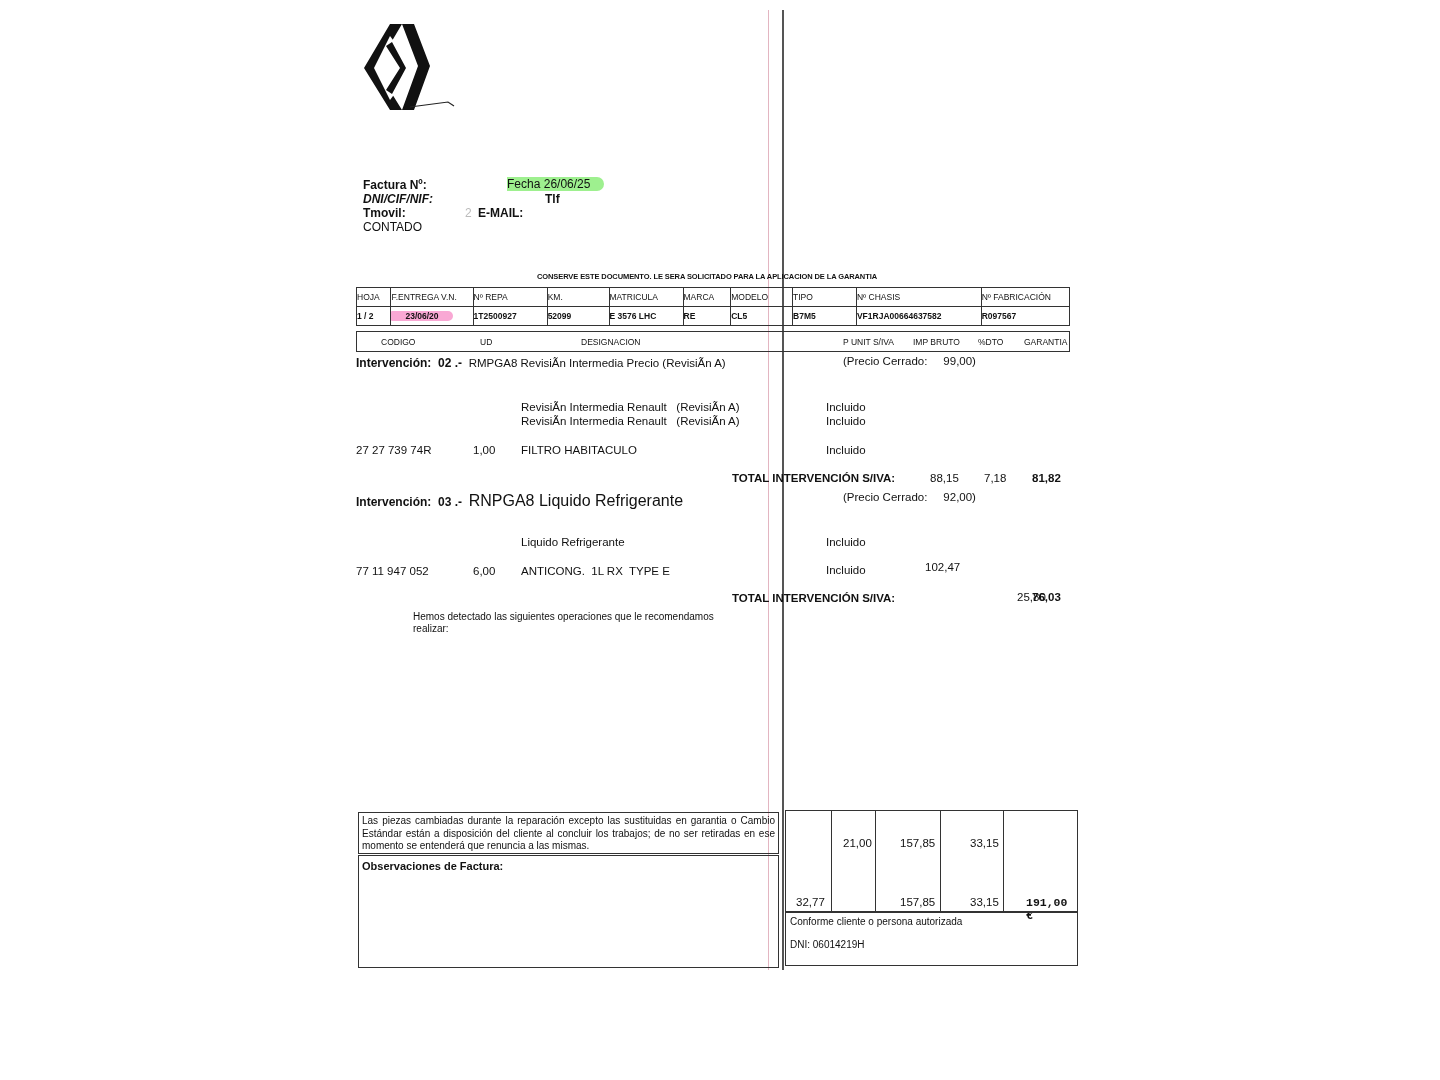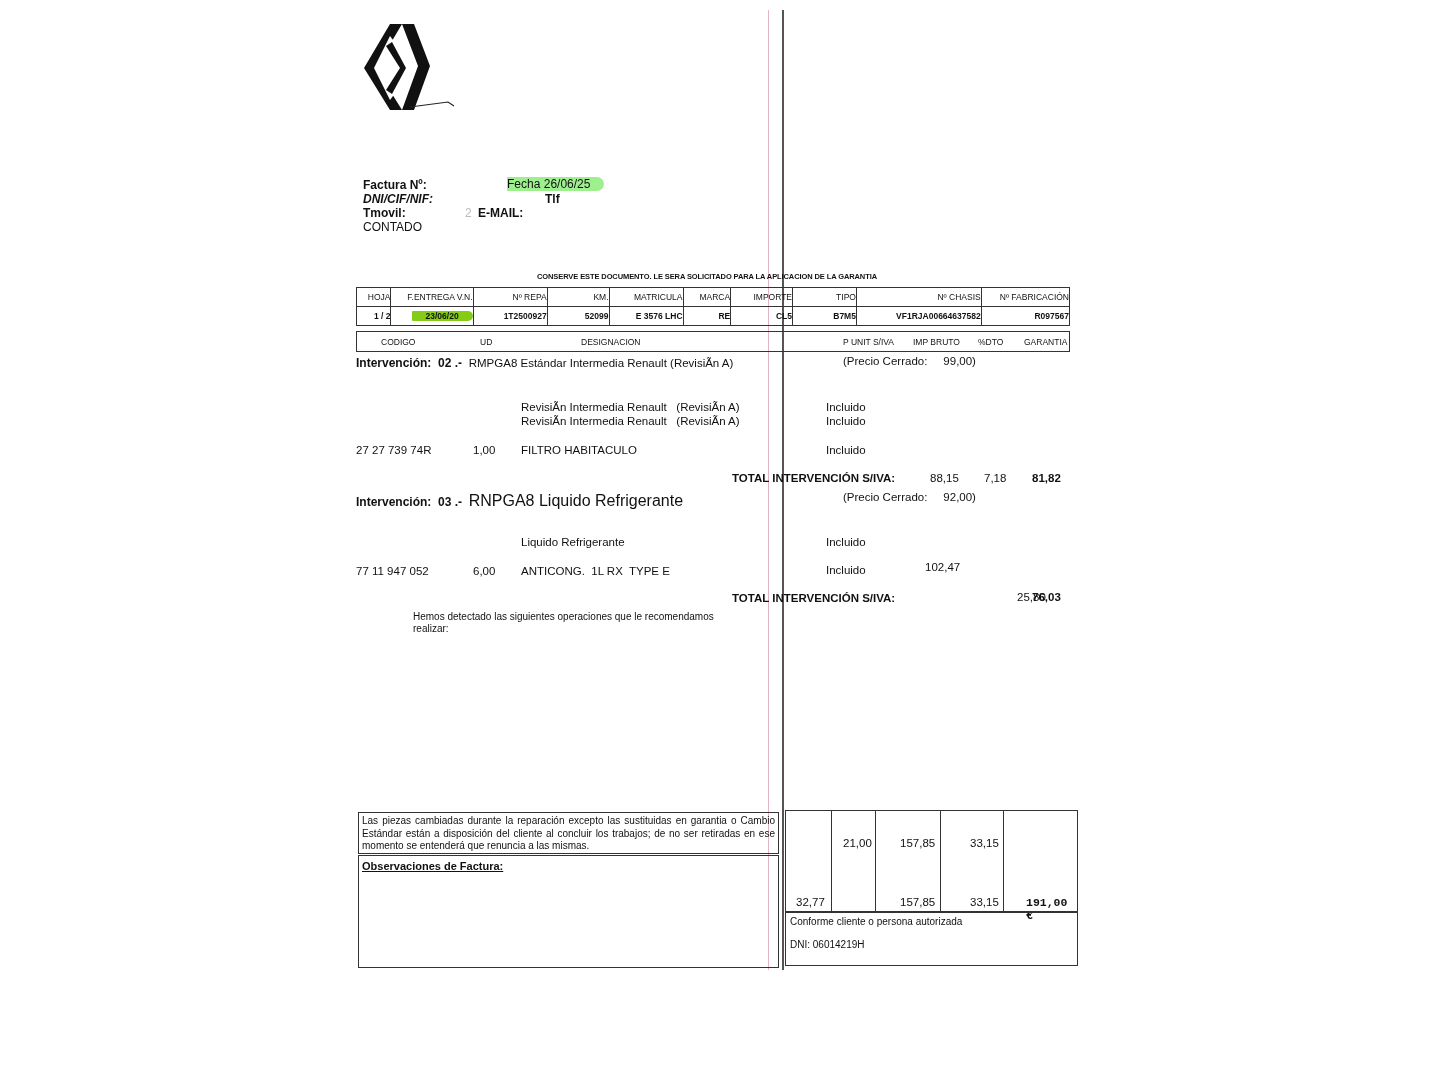--- a/index.html
+++ b/index.html
@@ -5,24 +5,24 @@
   html, body { margin:0; padding:0; background:#ffffff; }
   body { width:1440px; height:1080px; position:relative; overflow:hidden;
          font-family:"Liberation Sans", sans-serif; color:#111; }
   .abs { position:absolute; }
   .b { font-weight:bold; }
   .fold-pink { position:absolute; left:768px; top:10px; width:1px; height:960px; background:#e3b5c1; }
   .fold-dark { position:absolute; left:782px; top:10px; width:2px; height:960px; background:#555; }
   .logo { position:absolute; left:362px; top:22px; width:110px; height:92px; }
   .hdr { font-size:12px; line-height:14px; }
   .hl { background:#9ef08f; border-radius:0 10px 10px 0; padding:0 14px 0 0; }
-  .hl2 { background:#84cc16; border-radius:2px 10px 10px 2px; }
+  .hl2 { background:#f9a8d4; border-radius:2px 10px 10px 2px; }
   .notice { font-size:7.5px; font-weight:bold; letter-spacing:-0.1px; }
   table.grid { position:absolute; border-collapse:collapse; font-size:8.5px; }
-  table.grid td { border:1px solid #333; text-align:right; padding:0; height:18px; }
+  table.grid td { border:1px solid #333; text-align:left; padding:0; height:18px; }
   .colbar { position:absolute; left:356px; top:331px; width:712px; height:19px; border:1px solid #333; font-size:8.5px; }
   .colbar span { position:absolute; top:5px; }
   .line { font-size:11.5px; }
   .intv { font-size:12px; }
   .small { font-size:10px; line-height:12px; }
   .box { position:absolute; border:1px solid #333; }
   .tcell { position:absolute; border-left:1px solid #333; top:0; bottom:0; }
   .num { font-size:11.5px; position:absolute; }
 </style>
 </head>
@@ -54,21 +54,21 @@
 
 <table class="grid" style="left:356px;top:287px;width:714px;">
   <tbody>
       <tr>
     <td style="width:33px">HOJA</td>
     <td style="width:80px">F.ENTREGA V.N.</td>
     <td style="width:72px">Nº REPA</td>
     <td style="width:60px">KM.</td>
     <td style="width:72px">MATRICULA</td>
     <td style="width:46px">MARCA</td>
-    <td style="width:60px">IMPORTE</td>
+    <td style="width:60px">MODELO</td>
     <td style="width:62px">TIPO</td>
     <td style="width:122px">Nº CHASIS</td>
     <td style="width:86px">Nº FABRICACIÓN</td>
   </tr>
   <tr>
     <td class="b">1 / 2</td>
     <td class="b"><span class="hl2" style="padding:0 14px;">23/06/20</span></td>
     <td class="b">1T2500927</td>
     <td class="b">52099</td>
     <td class="b">E 3576 LHC</td>
@@ -86,21 +86,21 @@
   <span style="left:123px">UD</span>
   <span style="left:224px">DESIGNACION</span>
   <span style="left:486px">P UNIT S/IVA</span>
   <span style="left:556px">IMP BRUTO</span>
   <span style="left:621px">%DTO</span>
   <span style="left:667px">GARANTIA</span>
 </div>
 
 <div class="abs intv" style="left:356px;top:356px;">
   <span class="b">Intervención:</span>&nbsp; <span class="b">02 .-</span>&nbsp;
-  <span style="font-size:11.5px">RMPGA8 Estándar Intermedia Renault (RevisiÃn A)</span>
+  <span style="font-size:11.5px">RMPGA8 RevisiÃn Intermedia Precio (RevisiÃn A)</span>
 </div>
 <div class="abs line" style="left:843px;top:355px;white-space:pre;">(Precio Cerrado:     99,00)</div>
 
 <div class="abs line" style="left:521px;top:401px;white-space:pre;">RevisiÃn Intermedia Renault   (RevisiÃn A)</div>
 <div class="abs line" style="left:826px;top:401px;">Incluido</div>
 <div class="abs line" style="left:521px;top:415px;white-space:pre;">RevisiÃn Intermedia Renault   (RevisiÃn A)</div>
 <div class="abs line" style="left:826px;top:415px;">Incluido</div>
 
 <div class="abs line" style="left:356px;top:444px;">27 27 739 74R</div>
 <div class="abs line" style="left:473px;top:444px;">1,00</div>
@@ -130,21 +130,21 @@
 <div class="abs line" style="left:925px;top:561px;">102,47</div>
 <div class="abs line" style="left:981px;top:591px;margin-left:36px;">25,80</div>
 <div class="abs line b" style="left:1032px;top:591px;">76,03</div>
 
 <div class="abs small" style="left:413px;top:611px;width:320px;">Hemos detectado las siguientes operaciones que le recomendamos realizar:</div>
 
 <div class="box" style="left:358px;top:812px;width:419px;height:40px;">
   <div class="small" style="padding:2px 3px;text-align:justify;font-size:10px;line-height:12.5px;">Las piezas cambiadas durante la reparación excepto las sustituidas en garantia o Cambio Estándar están a disposición del cliente al concluir los trabajos; de no ser retiradas en ese momento se entenderá que renuncia a las mismas.</div>
 </div>
 
-<div class="box" style="left:358px;top:855px;width:419px;height:111px;text-decoration:underline;">
+<div class="box" style="left:358px;top:855px;width:419px;height:111px;">
   <div class="b" style="font-size:11px;padding:4px 3px;">Observaciones de Factura:</div>
 </div>
 
 <div class="box" style="left:785px;top:810px;width:291px;height:100px;">
   <div class="tcell" style="left:45px;"></div>
   <div class="tcell" style="left:89px;"></div>
   <div class="tcell" style="left:154px;"></div>
   <div class="tcell" style="left:217px;"></div>
   <span class="num" style="left:57px;top:26px;">21,00</span>
   <span class="num" style="left:114px;top:26px;">157,85</span>

